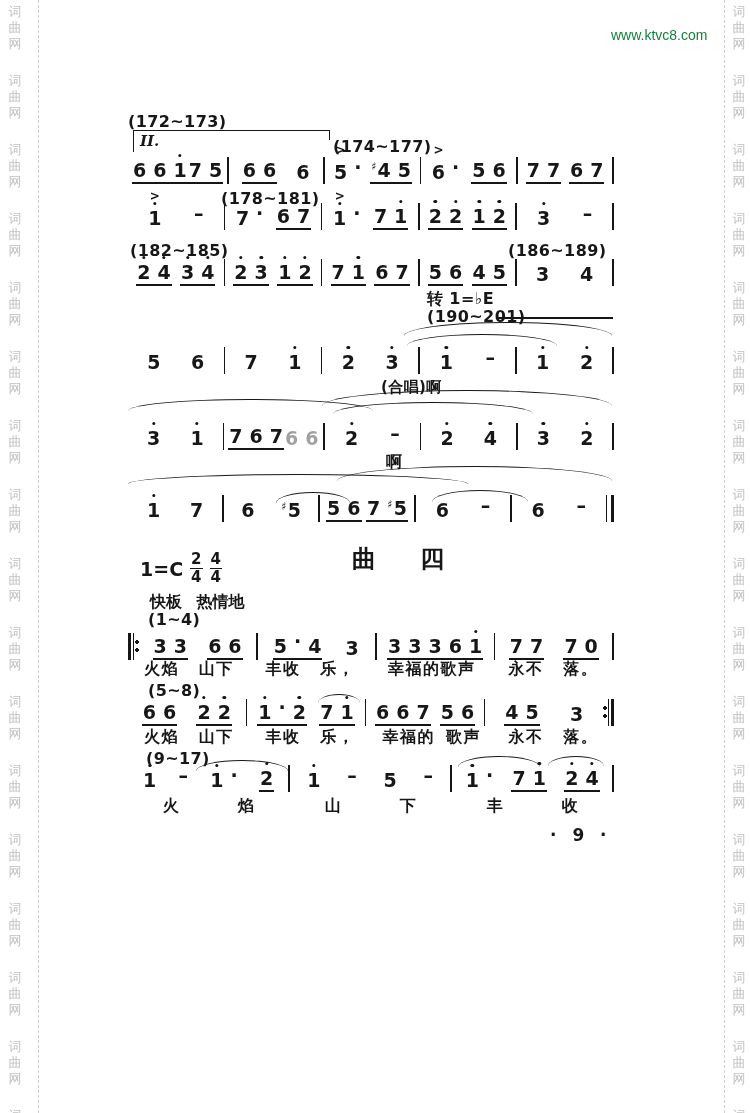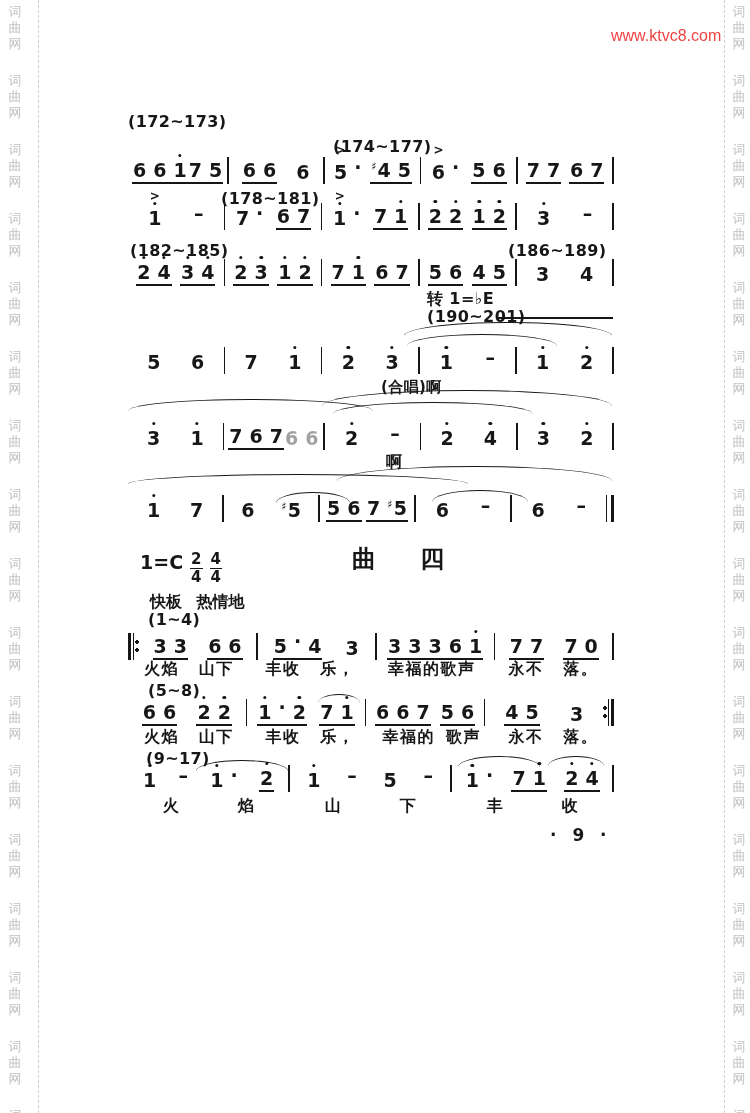--- a/index.html
+++ b/index.html
@@ -7,21 +7,21 @@
         font-family:"DejaVu Sans",sans-serif;color:#171717;}
 
   
   .wm-col{position:absolute;top:4px;width:18px;display:flex;flex-direction:column;align-items:center;
           color:#c2c2c2;font-size:13px;line-height:16px;}
   .wm-col.left{left:6px;}  .wm-col.right{left:730px;}
   .wm-col .g{margin-bottom:21px;display:flex;flex-direction:column;align-items:center;}
   .wm-line{position:absolute;top:0;bottom:0;width:0;border-left:1.5px dashed #cfcfcf;}
   .wm-line.l{left:38px;} .wm-line.r{left:724px;}
 
-  .site-url{position:absolute;top:27px;left:611px;font-size:16px;color:#ef4444;
+  .site-url{position:absolute;top:27px;left:611px;font-size:14px;color:#15803d;
             font-family:"Liberation Sans",sans-serif;}
 
   .ann{position:absolute;font-size:16px;font-weight:bold;letter-spacing:.4px;white-space:nowrap;}
 
   
   .sysrow{position:absolute;left:128px;width:486px;height:40px;display:flex;align-items:flex-end;
           font-weight:bold;font-size:19px;}
   .meas{flex:1;display:flex;justify-content:space-around;align-items:flex-end;padding:0 4px 2px;}
   .beat{display:inline-flex;align-items:flex-end;gap:7px;padding:0 1px 2px;}
   .beat.u{border-bottom:2px solid #161616;}
@@ -47,21 +47,21 @@
   .bar.fe{width:8px;background:
       linear-gradient(#161616,#161616) 0 0/1.4px 100% no-repeat,
       linear-gradient(#161616,#161616) right 0 top 0/3.2px 100% no-repeat;}
 
   
   .lyrrow{position:absolute;left:128px;width:486px;display:flex;font-size:16px;font-weight:bold;}
   .lcell{flex:1;display:flex;justify-content:space-around;padding:0 6px;}
   .lword{letter-spacing:1.5px;white-space:nowrap;}
 
   .title{position:absolute;left:352px;top:543px;font-size:24px;font-weight:bold;word-spacing:36px;}
-  .keyblock{position:absolute;left:140px;top:551px;display:flex;gap:7px;font-weight:bold;}
+  .keyblock{position:absolute;left:140px;top:551px;display:flex;align-items:center;gap:7px;font-weight:bold;}
   .keytxt{font-size:19px;}
   .frac{display:flex;flex-direction:column;align-items:center;font-size:15px;line-height:1.15;}
   .frac .num{border-bottom:1.8px solid #161616;padding:0 1px;}
   .tempo{position:absolute;left:150px;top:592px;font-size:16px;font-weight:bold;word-spacing:9px;text-align:center;}
 
   .volta{position:absolute;left:133px;top:130px;width:196px;height:21px;
          border-top:1.6px solid #161616;border-left:1.6px solid #161616;}
   .volta::after{content:"";position:absolute;right:0;top:0;height:9px;border-right:1.6px solid #161616;}
   .vtxt{font-family:"DejaVu Serif",serif;font-style:italic;font-weight:bold;font-size:15px;
         margin-left:6px;display:inline-block;}
@@ -260,20 +260,23 @@
   <div class="ann" style="left:130px;top:241px">(182~185)</div>
   <div class="ann" style="left:508px;top:241px">(186~189)</div>
   <div class="ann" style="left:427px;top:289px">转 1=♭E</div>
   <div class="ann" style="left:427px;top:307px">(190~201)</div>
   <div class="ann" style="left:381px;top:378px;font-size:15px">(合唱)啊</div>
   <div class="ann" style="left:386px;top:452px;font-size:16px">啊</div>
   <div class="ann" style="left:148px;top:610px">(1~4)</div>
   <div class="ann" style="left:148px;top:681px">(5~8)</div>
   <div class="ann" style="left:146px;top:749px">(9~17)</div>
 
+  <div class="volta">
+    <span class="vtxt">II.</span>
+  </div>
 
   <div class="sysrow" style="top:146px">
       <span class="meas">
         <span class="beat u">
           <span class="n">6</span>
           <span class="n">6</span>
           <span class="n hi">1</span>
         </span>
         <span class="beat u">
           <span class="n">7</span>

